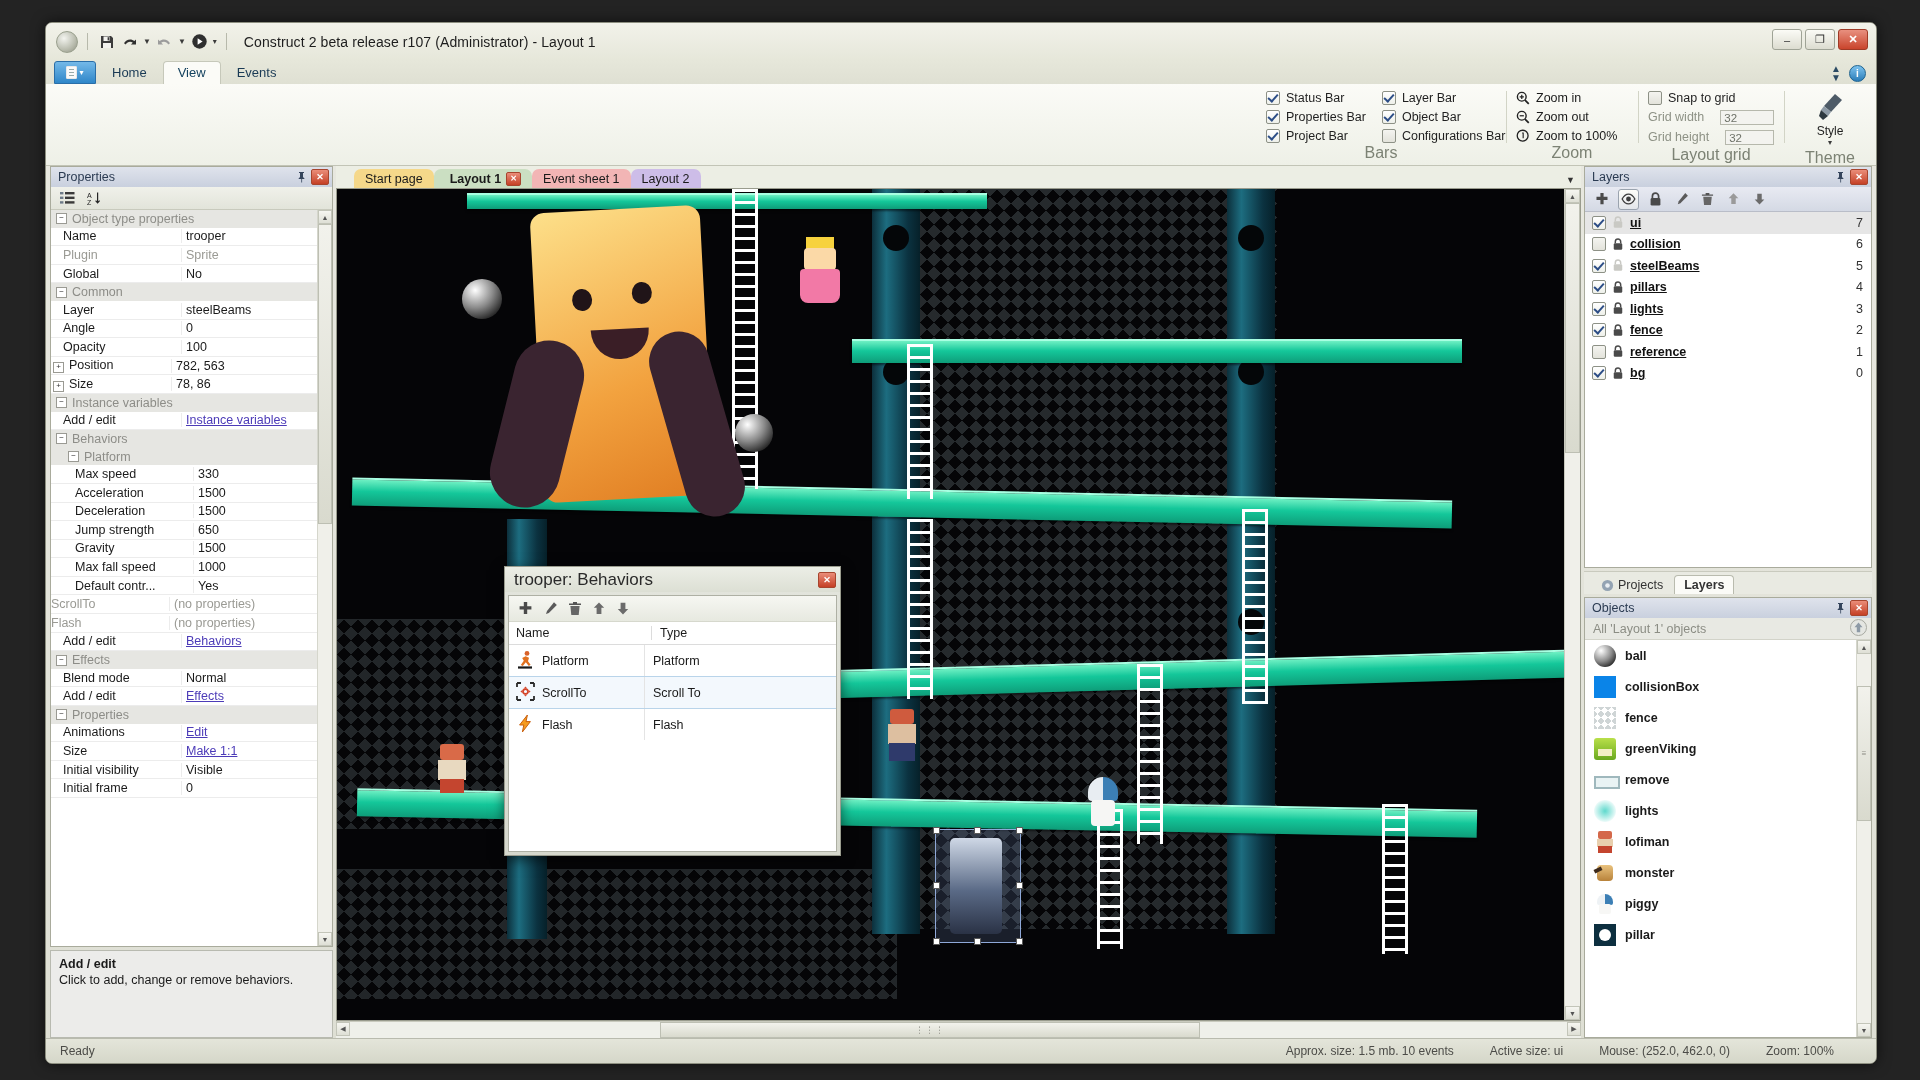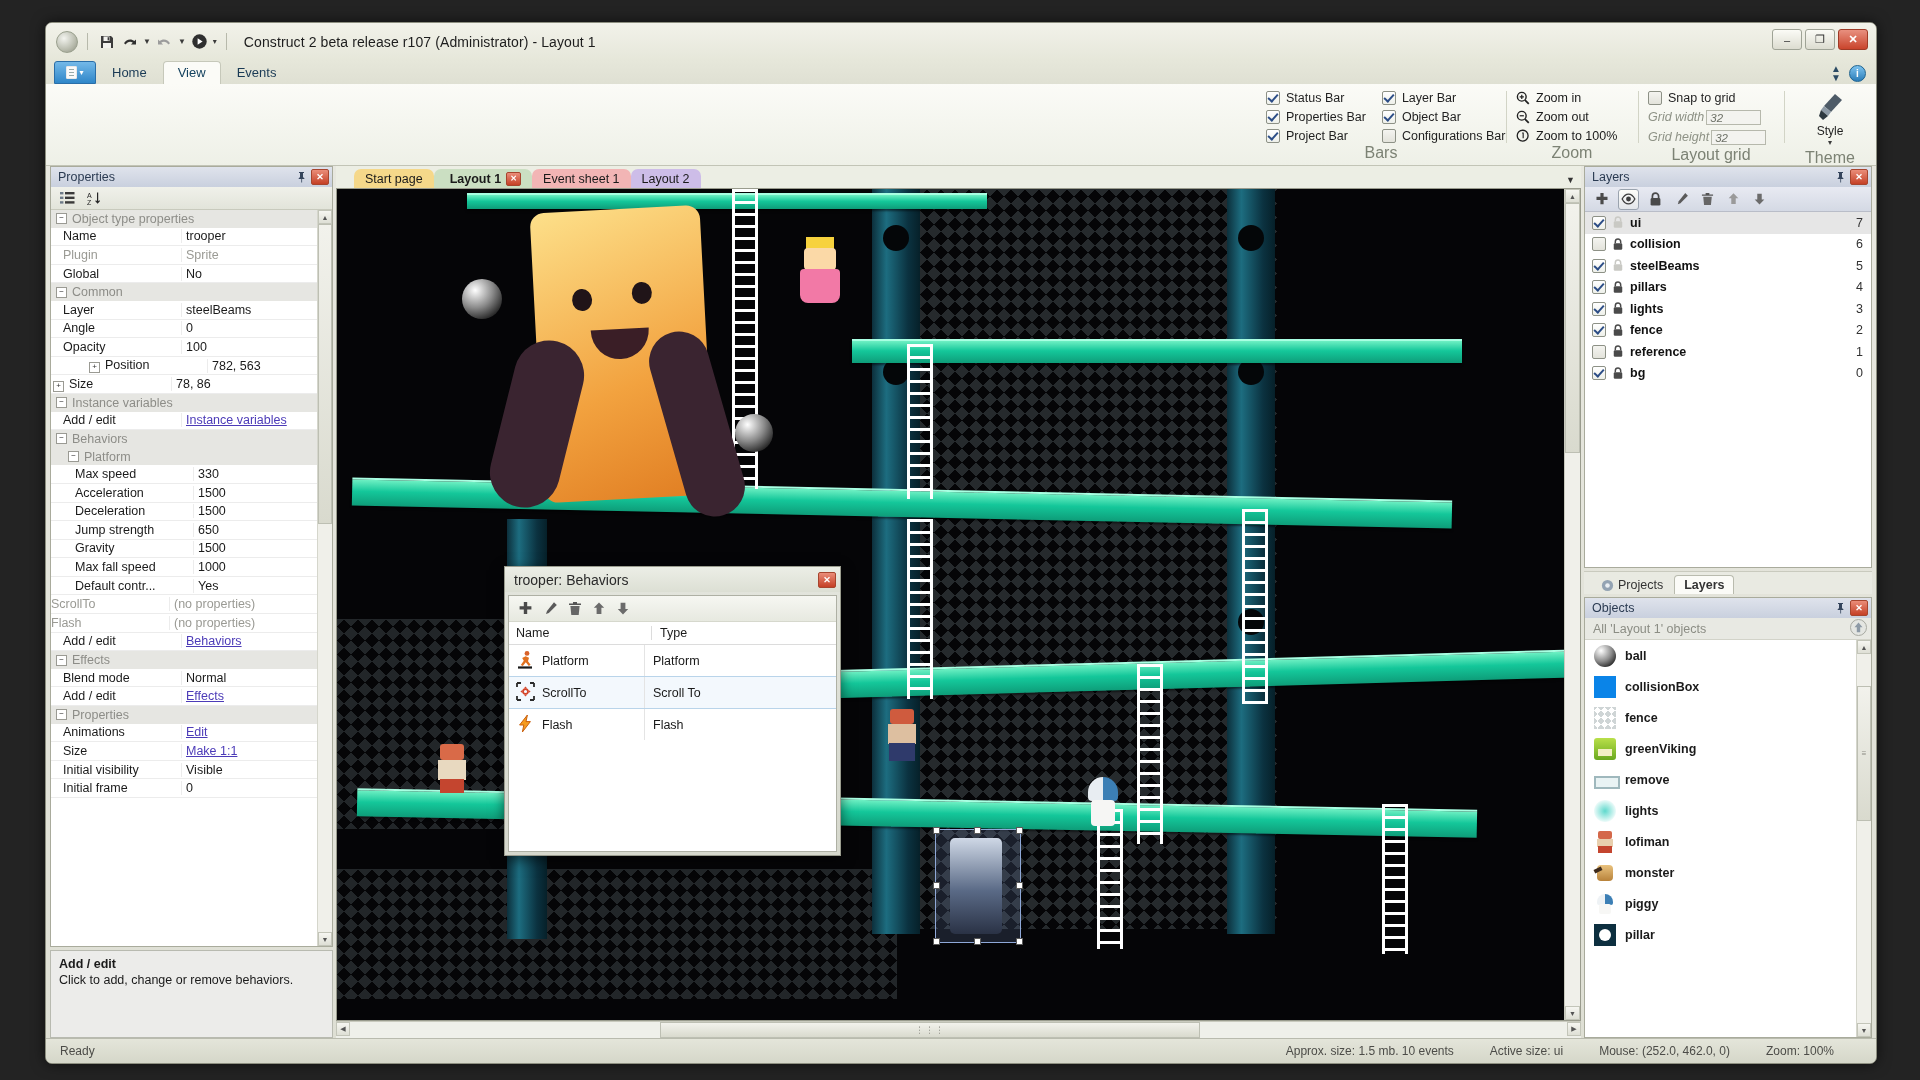--- a/index.html
+++ b/index.html
@@ -67,21 +67,21 @@
   .rgbody{display:flex;gap:16px;flex:1;}
   .rcol{display:flex;flex-direction:column;gap:2px;}
   .chk{display:flex;align-items:center;gap:6px;font-size:12.5px;color:#1f1f1f;height:17px;white-space:nowrap;}
   .box{width:12px;height:12px;border:1px solid #8d9186;background:linear-gradient(#ffffff,#eef0ea);
     border-radius:2px;position:relative;flex:0 0 12px;}
   .box.on:after{content:"";position:absolute;left:3px;top:0px;width:4px;height:8px;
     border:solid #2c4d86;border-width:0 2px 2px 0;transform:rotate(42deg);}
   .box.off{background:linear-gradient(#f4f4f0,#e3e3db);}
   .zrow{display:flex;align-items:center;gap:6px;font-size:12.5px;height:17px;white-space:nowrap;}
   .mag{width:14px;height:14px;flex:0 0 14px;}
-  .grow{display:flex;align-items:center;gap:2px;height:18px;font-size:12.5px;color:#8e9286;white-space:nowrap;font-style:italic;}
+  .grow{display:flex;align-items:center;gap:16px;height:18px;font-size:12.5px;color:#8e9286;white-space:nowrap;}
   .ginp{width:55px;height:15px;border:1px solid #b6b8ac;background:#f3f3ef;color:#6e7268;
      font-size:11.5px;padding:0 3px;line-height:15px;box-sizing:border-box;}
   .stylebtn{display:flex;flex-direction:column;align-items:center;justify-content:center;
      width:52px;height:60px;gap:1px;}
   .stylelbl{font-size:12px;color:#1e1e1e;}
   
   .work{flex:1;display:flex;min-height:0;padding:0 4px;gap:3px;}
   
   .panel{background:#eceee4;border:1px solid #a9ab9c;display:flex;flex-direction:column;min-height:0;}
   .ptitle{height:20px;flex:0 0 20px;background:linear-gradient(#dfe3ec,#c9d0de);
@@ -129,21 +129,21 @@
   .hscroll{height:16px;flex:0 0 16px;background:#eff0ea;border-top:1px solid #c9cabe;display:flex;}
   
   .rightcol{width:288px;flex:0 0 288px;display:flex;flex-direction:column;gap:3px;min-height:0;}
   .toolrow{height:24px;flex:0 0 24px;background:linear-gradient(#e8eaf2,#d4d9e4);
      border-bottom:1px solid #b9bdc8;display:flex;align-items:center;gap:7px;padding-left:7px;}
   .tbtn{width:19px;height:19px;display:flex;align-items:center;justify-content:center;border-radius:3px;}
   .tbtn.sel{background:linear-gradient(#fdfdf8,#e3e6ea);border:1px solid #9aa3ae;}
   .layerlist{flex:1;background:#fff;overflow:hidden;}
   .lrow{display:flex;align-items:center;height:21.5px;gap:6px;padding:0 8px 0 7px;font-size:12.5px;}
   .lrow.sel{background:#e6e6e6;}
-  .lrow .nm{flex:1;font-weight:bold;color:#111;}
+  .lrow .nm{flex:1;font-weight:bold;color:#111;text-decoration:underline;}
   .lrow .no{color:#333;}
   .pantabs{height:22px;flex:0 0 22px;background:#e9eae2;display:flex;align-items:flex-end;
      padding-left:8px;gap:2px;border-top:1px solid #c9cabe;}
   .ptab{height:18px;display:flex;align-items:center;gap:4px;padding:0 9px;font-size:12.5px;
      border-radius:4px 4px 0 0;color:#333;}
   .ptab.active{background:#fbfbf7;border:1px solid #b9bbae;border-bottom:none;font-weight:bold;}
   .objhdr{height:21px;flex:0 0 21px;background:#e8e9e3;border-bottom:1px solid #d2d3c9;
      display:flex;align-items:center;padding:0 4px 0 8px;font-size:12.5px;color:#8b8d84;}
   .objlist{flex:1;background:#fff;overflow:hidden;position:relative;}
   .orow{display:flex;align-items:center;height:31px;gap:9px;padding-left:9px;font-size:12.5px;font-weight:bold;}
@@ -384,21 +384,21 @@
               </div>
               <div class="prow">
                 <div class="pname ind1">Angle</div>
                 <div class="pval">0</div>
               </div>
               <div class="prow">
                 <div class="pname ind1">Opacity</div>
                 <div class="pval">100</div>
               </div>
               <div class="prow">
-                <div class="pname ind1" style="padding-left: 2px; margin-left: 36px;"><span class="exp" style="margin-right: 5px; display: inline-block;">+</span>Position</div>
+                <div class="pname ind1" style="padding-left: 2px;"><span class="exp" style="margin-right: 5px; display: inline-block;">+</span>Position</div>
                 <div class="pval">782, 563</div>
               </div>
               <div class="prow">
                 <div class="pname ind1" style="padding-left: 2px;"><span class="exp" style="margin-right: 5px; display: inline-block;">+</span>Size</div>
                 <div class="pval">78, 86</div>
               </div>
               <div class="pgroup" style="padding-left: 5px;">
                 <span class="exp">−</span>
                 <span>Instance variables</span>
               </div>
@@ -601,21 +601,21 @@
             <div class="handle" style="left:-3px;bottom:-3px"></div>
             <div class="handle" style="left:38px;bottom:-3px"></div>
             <div class="handle" style="right:-3px;bottom:-3px"></div>
           </div>
 
           <div style="position:absolute;left:167px;top:377px;width:335px;height:288px;
                       background:linear-gradient(#e3e5dd,#d6d8cd);border:1px solid #9a9c8e;
                       box-shadow:0 4px 12px rgba(0,0,0,.55);display:flex;flex-direction:column;">
             <div style="height:25px;flex:0 0 25px;display:flex;align-items:center;padding:0 4px 0 9px;
                         background:linear-gradient(#eceee6,#dcdfd4);">
-              <span style="font-size:14px;color:#2a2a2a">trooper: Behaviors</span>
+              <span style="font-size:17px;color:#2a2a2a">trooper: Behaviors</span>
               <span style="flex:1"></span>
               <span class="xbtn">✕</span>
             </div>
             <div style="flex:1;margin:3px;background:#fff;border:1px solid #aeb0a4;display:flex;flex-direction:column;min-height:0">
               <div style="height:25px;flex:0 0 25px;background:linear-gradient(#f6f7f2,#e7e9e0);border-bottom:1px solid #d6d8cd;
                           display:flex;align-items:center;gap:10px;padding-left:9px">
                 <svg width="15" height="15" viewBox="0 0 15 15">
                     <path d="M5.8 1h3.4v4.2h4.2v3.4H9.2V13H5.8V8.6H1.6V5.2h4.2z" fill="#4a4a4a"></path>
                   </svg>
                 <svg width="15" height="15" viewBox="0 0 15 15">

